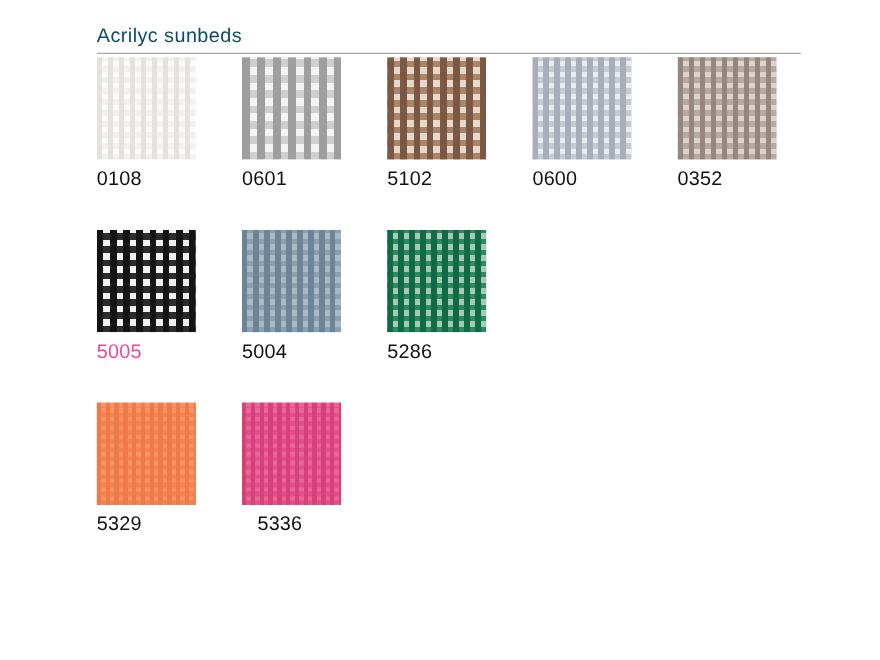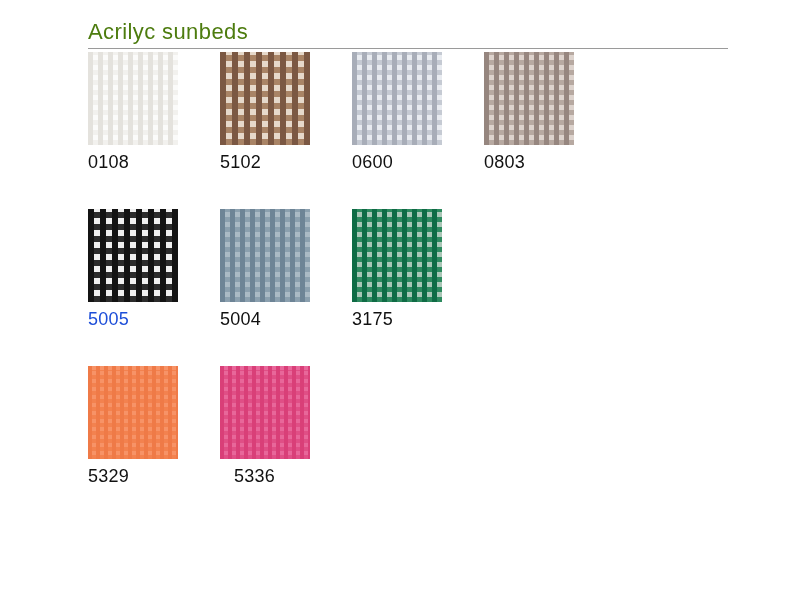--- a/index.html
+++ b/index.html
@@ -26,25 +26,25 @@
 
   
   .header {
     position: absolute;
     left: 88px;
     top: 18px;
     width: 640px;
   }
   .page-title {
     font-family: "Liberation Sans", sans-serif;
-    font-size: 22px;
+    font-size: 18px;
     font-weight: 300;
     letter-spacing: 0.4px;
     line-height: 28px;
-    color: #4d7c0f;
+    color: #0c4a6e;
     white-space: nowrap;
   }
   .title-rule {
     margin-top: 2px;
     width: 640px;
     height: 1px;
     background: #9a9a9a;
   }
 
   
@@ -107,56 +107,62 @@
 
   <div class="grid">
       <div class="swatch-row">
         <div class="swatch-cell">
           <div class="swatch" style="background-color: rgb(251, 251, 250);">
             <div class="weave" style="background-image: repeating-linear-gradient(90deg, rgb(228, 226, 221) 0px, rgb(228, 226, 221) 5px, transparent 5px, transparent 10px), repeating-linear-gradient(0deg, rgb(242, 241, 238) 0px, rgb(242, 241, 238) 5px, transparent 5px, transparent 10px); background-position: 0px 0px, 0px 0px;"></div>
           </div>
           <div class="swatch-label" style="color: rgb(17, 17, 17);">0108</div>
         </div>
         <div class="swatch-cell">
+          <div class="swatch" style="background-color: rgb(243, 243, 243);">
+            <div class="weave" style="background-image: repeating-linear-gradient(90deg, rgb(158, 158, 158) 0px, rgb(158, 158, 158) 7px, transparent 7px, transparent 14px), repeating-linear-gradient(0deg, rgb(207, 207, 207) 0px, rgb(207, 207, 207) 7px, transparent 7px, transparent 14px); background-position: 0px 0px, 0px 0px;"></div>
+          </div>
+          <div class="swatch-label" style="color: rgb(17, 17, 17);">0601</div>
+        </div>
+        <div class="swatch-cell">
           <div class="swatch" style="background-color: rgb(230, 217, 203);">
             <div class="weave" style="background-image: repeating-linear-gradient(90deg, rgb(123, 88, 67) 0px, rgb(123, 88, 67) 6px, transparent 6px, transparent 12px), repeating-linear-gradient(0deg, rgb(169, 132, 102) 0px, rgb(169, 132, 102) 6px, transparent 6px, transparent 12px); background-position: 0px 0px, 0px 0px;"></div>
           </div>
           <div class="swatch-label" style="color: rgb(17, 17, 17);">5102</div>
         </div>
         <div class="swatch-cell">
           <div class="swatch" style="background-color: rgb(232, 235, 240);">
             <div class="weave" style="background-image: repeating-linear-gradient(90deg, rgb(168, 173, 184) 0px, rgb(168, 173, 184) 5px, transparent 5px, transparent 10px), repeating-linear-gradient(0deg, rgb(197, 202, 211) 0px, rgb(197, 202, 211) 5px, transparent 5px, transparent 10px); background-position: 0px 0px, 0px 0px;"></div>
           </div>
           <div class="swatch-label" style="color: rgb(17, 17, 17);">0600</div>
         </div>
         <div class="swatch-cell">
           <div class="swatch" style="background-color: rgb(221, 211, 205);">
             <div class="weave" style="background-image: repeating-linear-gradient(90deg, rgb(150, 134, 127) 0px, rgb(150, 134, 127) 5px, transparent 5px, transparent 10px), repeating-linear-gradient(0deg, rgb(183, 169, 161) 0px, rgb(183, 169, 161) 5px, transparent 5px, transparent 10px); background-position: 0px 0px, 0px 0px;"></div>
           </div>
-          <div class="swatch-label" style="color: rgb(17, 17, 17);">0803</div>
+          <div class="swatch-label" style="color: rgb(17, 17, 17);">0352</div>
         </div>
       </div>
       <div class="swatch-row">
         <div class="swatch-cell">
           <div class="swatch" style="background-color: rgb(240, 240, 240);">
             <div class="weave" style="background-image: repeating-linear-gradient(90deg, rgb(20, 20, 20) 0px, rgb(20, 20, 20) 6px, transparent 6px, transparent 12px), repeating-linear-gradient(0deg, rgb(44, 44, 44) 0px, rgb(44, 44, 44) 6px, transparent 6px, transparent 12px); background-position: 0px 0px, 0px 0px;"></div>
           </div>
-          <div class="swatch-label" style="color: #1d4ed8;">5005</div>
+          <div class="swatch-label" style="color: #ec4899;">5005</div>
         </div>
         <div class="swatch-cell">
           <div class="swatch" style="background-color: rgb(170, 186, 197);">
             <div class="weave" style="background-image: repeating-linear-gradient(90deg, rgb(109, 132, 150) 0px, rgb(109, 132, 150) 5px, transparent 5px, transparent 10px), repeating-linear-gradient(0deg, rgb(139, 160, 175) 0px, rgb(139, 160, 175) 5px, transparent 5px, transparent 10px); background-position: 0px 0px, 0px 0px;"></div>
           </div>
           <div class="swatch-label" style="color: rgb(17, 17, 17);">5004</div>
         </div>
         <div class="swatch-cell">
           <div class="swatch" style="background-color: rgb(169, 198, 182);">
             <div class="weave" style="background-image: repeating-linear-gradient(90deg, rgb(15, 107, 69) 0px, rgb(15, 107, 69) 5px, transparent 5px, transparent 10px), repeating-linear-gradient(0deg, rgb(45, 138, 95) 0px, rgb(45, 138, 95) 5px, transparent 5px, transparent 10px); background-position: 0px 0px, 0px 0px;"></div>
           </div>
-          <div class="swatch-label" style="color: rgb(17, 17, 17);">3175</div>
+          <div class="swatch-label" style="color: rgb(17, 17, 17);">5286</div>
         </div>
       </div>
       <div class="swatch-row">
         <div class="swatch-cell">
           <div class="swatch" style="background-color: rgb(243, 130, 79);">
             <div class="weave" style="background-image: repeating-linear-gradient(90deg, rgb(239, 122, 71) 0px, rgb(239, 122, 71) 4px, transparent 4px, transparent 8px), repeating-linear-gradient(0deg, rgb(247, 147, 103) 0px, rgb(247, 147, 103) 4px, transparent 4px, transparent 8px); background-position: 0px 0px, 4px 4px;"></div>
           </div>
           <div class="swatch-label" style="color: rgb(17, 17, 17);">5329</div>
         </div>
         <div class="swatch-cell">

